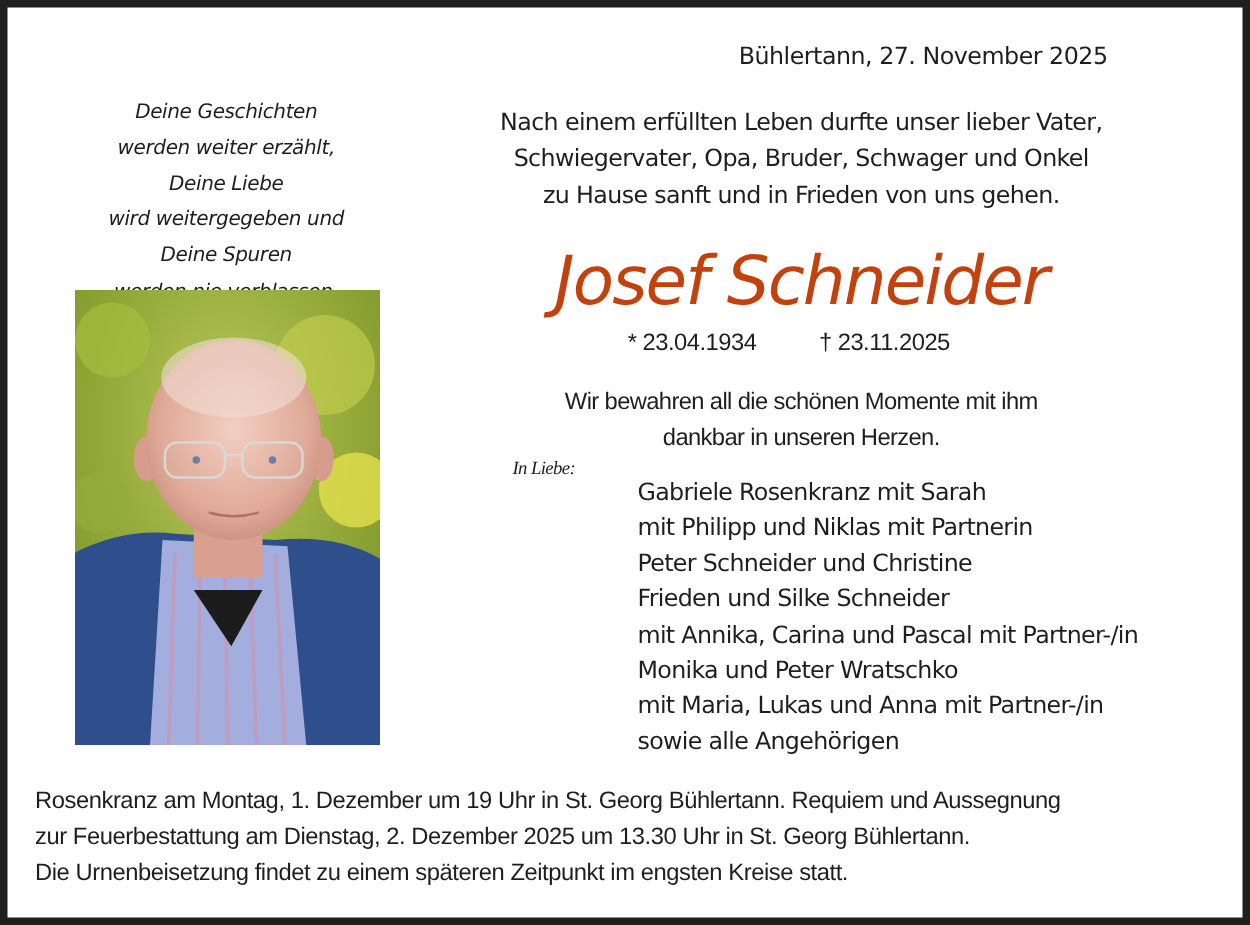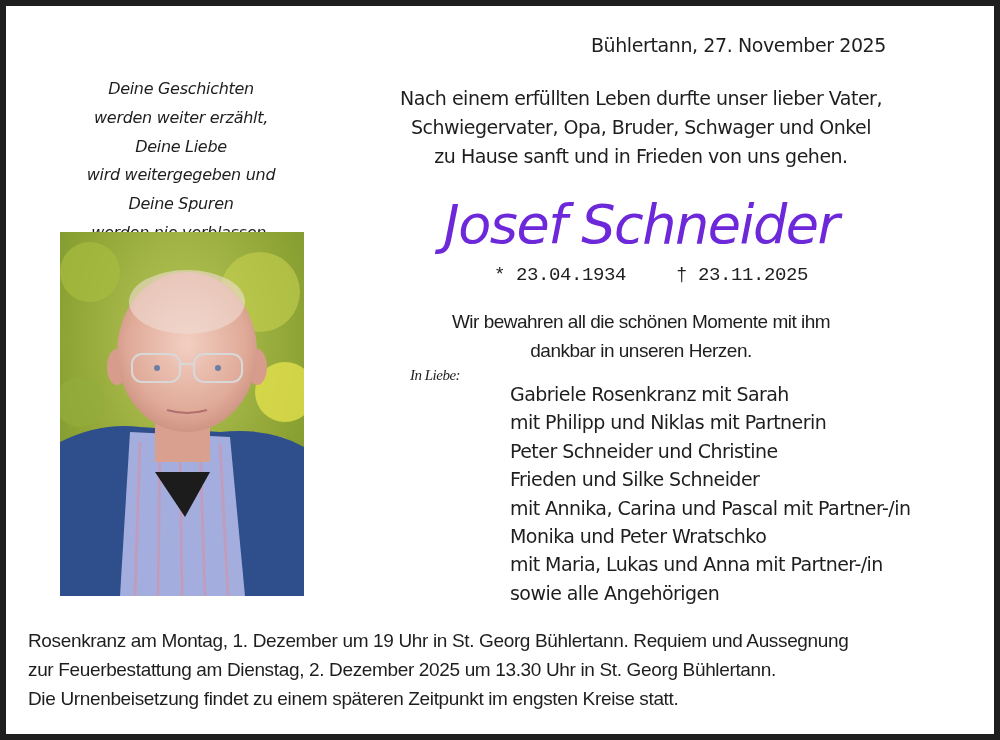--- a/index.html
+++ b/index.html
@@ -39,26 +39,26 @@
     left: 330px; top: 78px; width: 610px;
     text-align: center; font-size: 19px; line-height: 29px;
     font-family: "DejaVu Sans", sans-serif; letter-spacing: -0.5px;
   }
   .intro div { white-space: nowrap; }
   .name {
     left: 330px; top: 184px; width: 610px;
     text-align: center; font-style: italic;
     font-size: 54px; line-height: 70px;
     font-family: "DejaVu Sans", sans-serif; letter-spacing: -1.5px;
-    color: #6d28d9;
+    color: #c2410c;
   }
   .dates {
-    left: 340px; top: 258px; width: 610px;
+    left: 320px; top: 258px; width: 610px;
     text-align: center; font-size: 19px;
-    font-family: Liberation Mono, monospace; letter-spacing: -0.4px;
+    font-family: Liberation Sans, sans-serif; letter-spacing: -0.4px;
     white-space: nowrap;
   }
   .dates span.gap { display: inline-block; width: 50px; }
   .memory {
     left: 330px; top: 301px; width: 610px;
     text-align: center; font-size: 19px; line-height: 29px;
     font-family: Liberation Sans, sans-serif; letter-spacing: -0.5px;
   }
   .memory div { white-space: nowrap; }
   .love-label {

